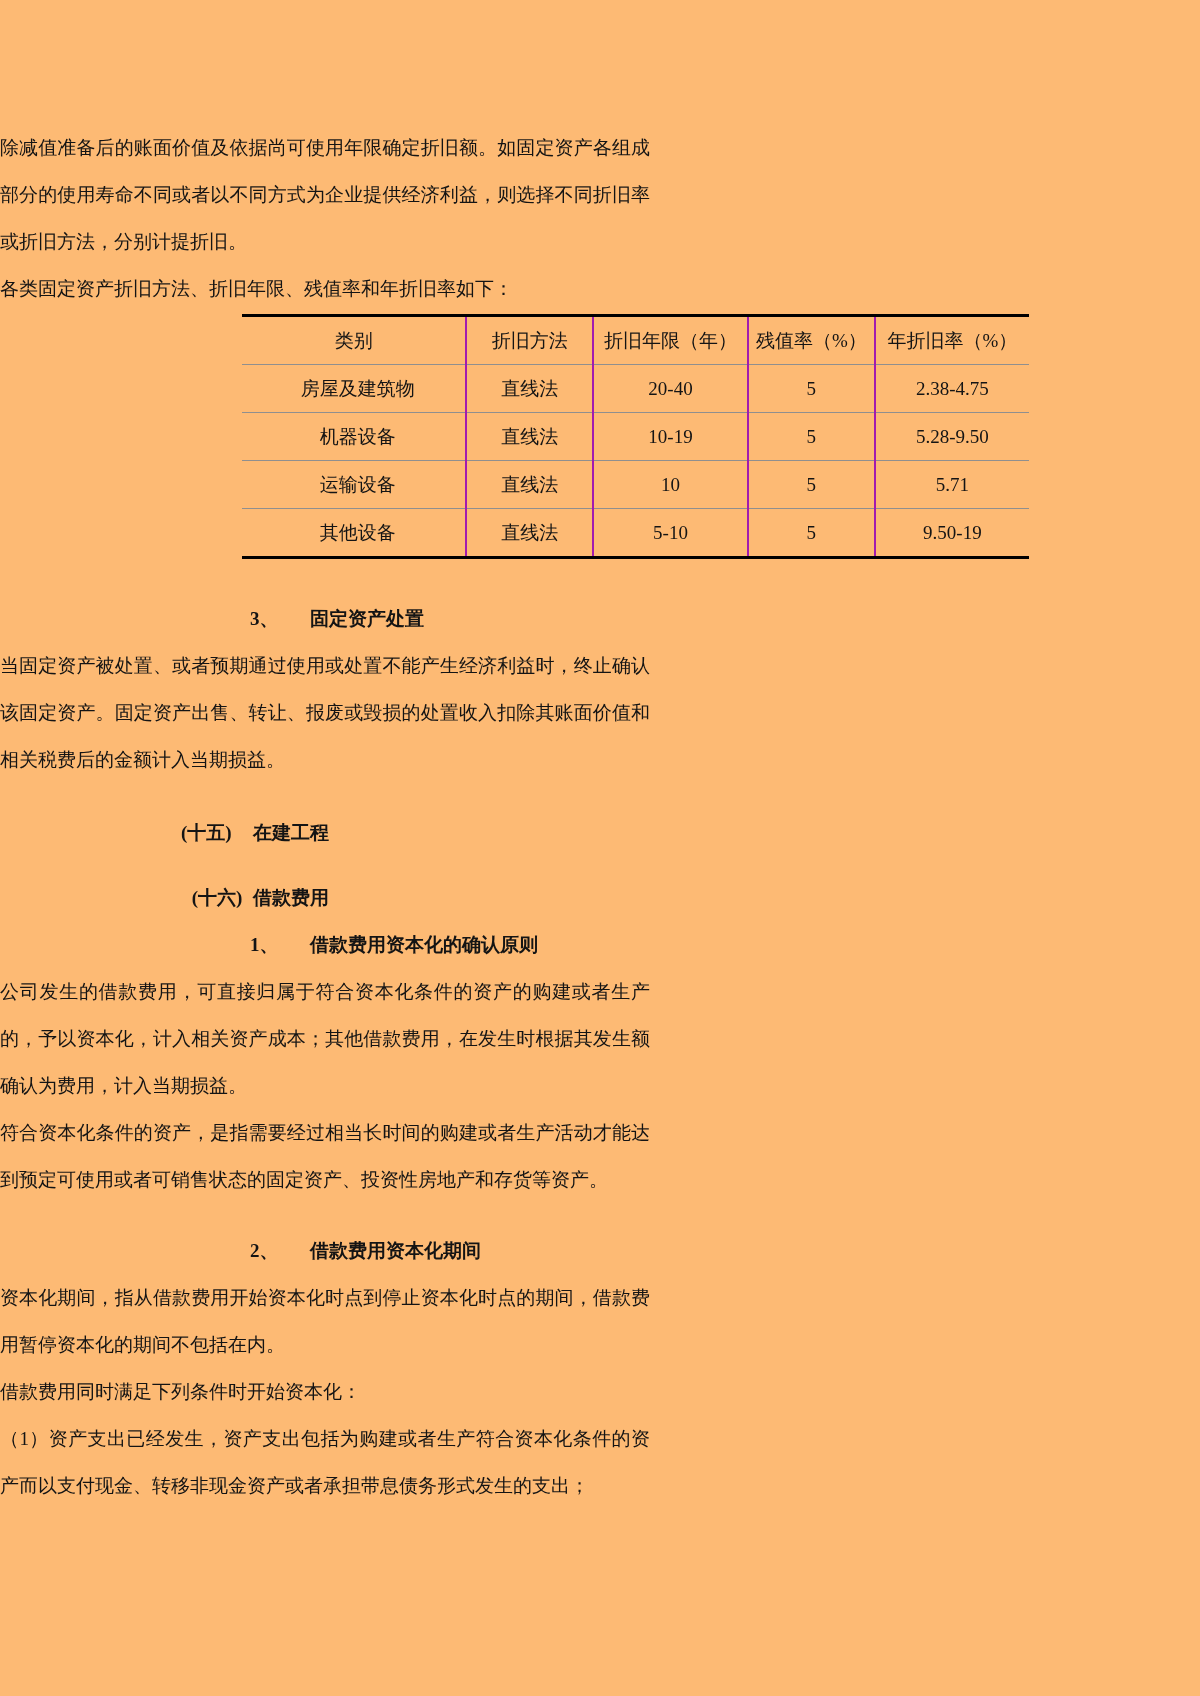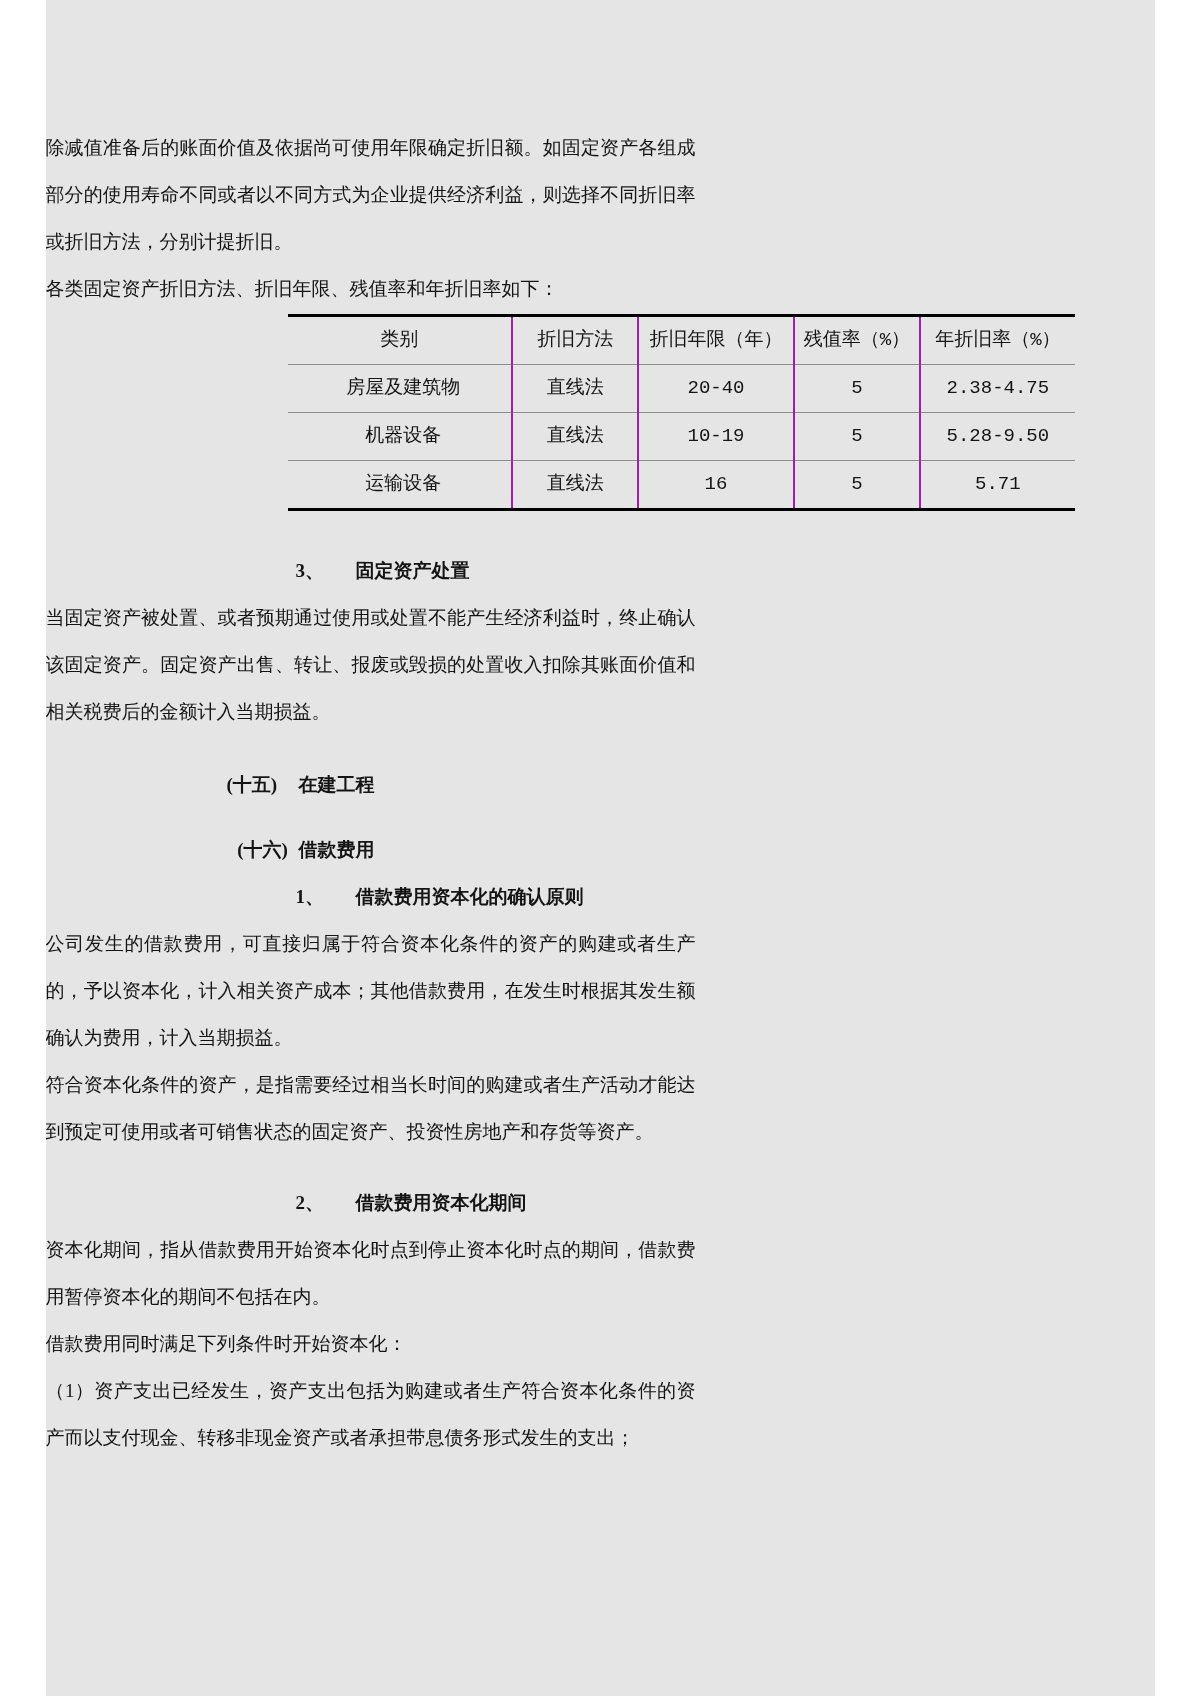--- a/index.html
+++ b/index.html
@@ -1,41 +1,40 @@
 <!DOCTYPE html>
 <html><head>
 <meta charset="utf-8">
 <style>
   html,body { margin:0; padding:0; background:#ffffff; }
   .page {
     position:relative;
-    width:1109px;
+    width:1200px;
     height:1696px;
     margin:0 auto;
-    background:#e5e5e5;
+    background:#fdba74;
     color:#141414;
     font-family:"Liberation Serif","DejaVu Serif",serif;
     font-size:19px;
     line-height:47px;
     overflow:hidden;
   }
   .content { padding-top:124px; }
 
   p.para { margin:0; text-align:justify; text-justify:inter-ideograph; }
   .indent2 { margin-left:310px; width:650px; }
   .indent1 { margin-left:253px; width:702px; }
 
   .table-wrap { margin-left:242px; width:787px; margin-top:2px; }
   table.dep {
     border-collapse:collapse;
     width:100%;
     font-size:19px;
     border-top:3px solid #000;
     border-bottom:3px solid #000;
-    font-family:Liberation Mono, monospace;
   }
   table.dep th, table.dep td {
     font-weight:normal;
     text-align:center;
     padding:0 4px;
   }
   table.dep th { height:31px; border-bottom:1px solid #8f8f8f; }
   table.dep td { height:33px; }
   table.dep tbody tr:not(:last-child) td { border-bottom:1px solid #8f8f8f; }
   table.dep th + th, table.dep td + td { border-left:2px solid #a21caf; }
@@ -90,23 +89,30 @@
             <tr>
               <td class="cat">机器设备</td>
               <td>直线法</td>
               <td>10-19</td>
               <td>5</td>
               <td>5.28-9.50</td>
             </tr>
             <tr>
               <td class="cat">运输设备</td>
               <td>直线法</td>
-              <td>16</td>
+              <td>10</td>
               <td>5</td>
               <td>5.71</td>
+            </tr>
+            <tr>
+              <td class="cat">其他设备</td>
+              <td>直线法</td>
+              <td>5-10</td>
+              <td>5</td>
+              <td>9.50-19</td>
             </tr>
           </tbody>
       </table>
     </div>
 
     <p class="sec-heading mt-s3">
       <span class="num-minor">3、</span>
       <span class="title">固定资产处置</span>
     </p>
     <p class="para indent2">当固定资产被处置、或者预期通过使用或处置不能产生经济利益时，终止确认该固定资产。固定资产出售、转让、报废或毁损的处置收入扣除其账面价值和相关税费后的金额计入当期损益。</p>

